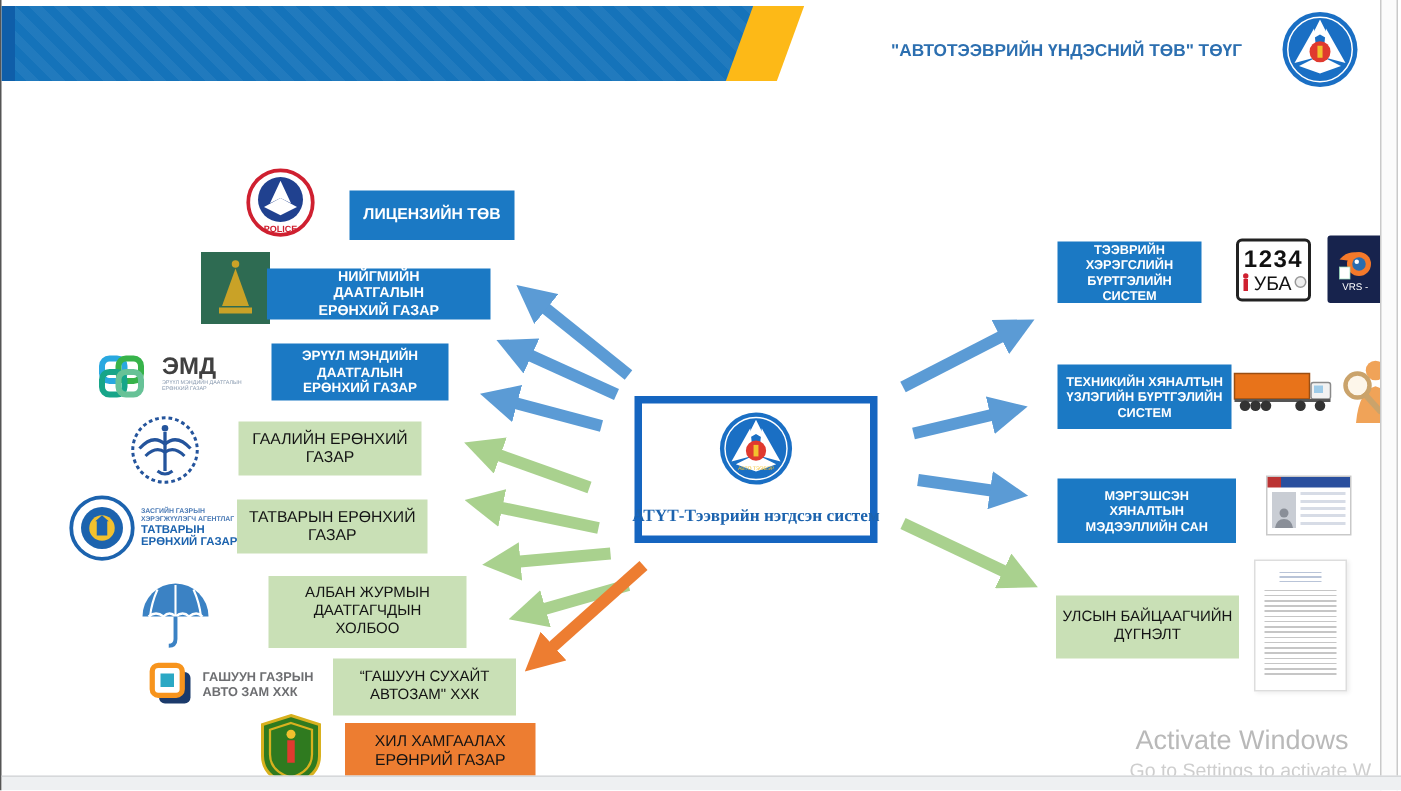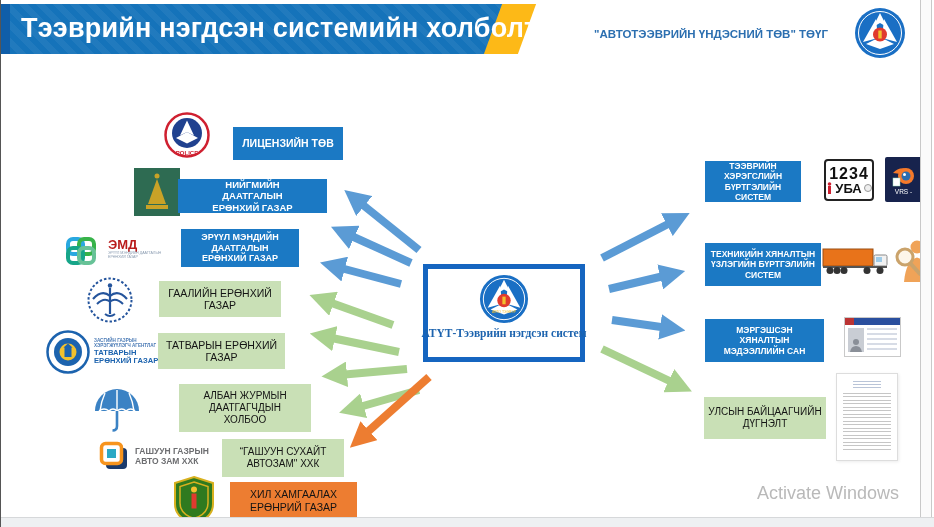--- a/index.html
+++ b/index.html
@@ -15,38 +15,38 @@
   .org-name{position:absolute;left:575px;top:28px;width:270px;text-align:center;font-size:11.5px;font-weight:bold;color:#2c6fb0;}
   .hlogo{position:absolute;left:853px;top:7px;}
   
   .orgbox{position:absolute;display:flex;align-items:center;justify-content:center;text-align:center;line-height:1.18;box-sizing:border-box;padding:2px 3px;}
   .orgbox.blue{background:#1b79c4;color:#fff;font-weight:bold;}
   .orgbox.green{background:#c9e0b6;color:#141414;}
   .orgbox.orange{background:#ed7d31;color:#141414;}
   .logo{position:absolute;}
   .ctrbox{position:absolute;left:422px;top:264px;width:162px;height:98px;background:#fff;border:5px solid #1565c0;box-sizing:border-box;
     display:flex;flex-direction:column;align-items:center;justify-content:flex-start;padding-top:5px;}
-  .ctrlabel{font-family:"Liberation Serif",serif;font-weight:bold;color:#1c63ae;font-size:11.5px;margin-top:3px;white-space:nowrap;}
+  .ctrlabel{font-family:"Liberation Serif",serif;font-weight:bold;color:#1c63ae;font-size:11.5px;margin-top:14px;white-space:nowrap;}
   .arrows{position:absolute;left:0;top:0;pointer-events:none;}
   
   .emd{display:flex;align-items:center;gap:3px;}
   .emd-txt{display:flex;flex-direction:column;line-height:1;}
-  .emd-big{font-size:13px;font-weight:bold;color:#b91c1c;}
+  .emd-big{font-size:16px;font-weight:bold;color:#404040;}
   .emd-sub{font-size:3.6px;color:#8a9bb0;margin-top:1px;width:64px;}
   .tax{display:flex;align-items:center;gap:4px;}
   .tax-txt{display:flex;flex-direction:column;line-height:1.15;}
   .tax-sub{font-size:4.6px;font-weight:bold;color:#4a7ab5;width:70px;}
   .tax-main{font-size:7.6px;font-weight:bold;color:#1c63ae;width:78px;}
   .gsh{display:flex;align-items:center;gap:4px;}
   .gsh-txt{font-size:8.5px;font-weight:bold;color:#6d6e71;width:82px;line-height:1.15;text-align:left;}
   
   .plate{position:absolute;left:823px;top:159px;width:50px;height:42px;background:#fff;border:2px solid #222;border-radius:4px;box-sizing:border-box;
     display:flex;flex-direction:column;align-items:center;justify-content:center;line-height:1;}
   .plate-l1{font-size:16px;font-weight:bold;color:#111;letter-spacing:1px;}
-  .plate-l2{display:flex;align-items:center;gap:2px;font-size:13px;font-weight:bold;color:#111;}
+  .plate-l2{display:flex;align-items:center;gap:2px;font-size:13px;font-weight:normal;color:#111;}
   .plate-dot{width:6px;height:6px;border-radius:50%;border:1px solid #999;background:#eee;}
   .vrs{position:absolute;left:884px;top:157px;width:37px;height:45px;background:#17234d;border-radius:2px;
     display:flex;flex-direction:column;align-items:center;justify-content:center;gap:1px;}
   .vrs-label{color:#fff;font-size:6.5px;}
   .card{position:absolute;left:843px;top:317px;width:57px;height:40px;background:#fff;border:1px solid #c9c9c9;box-sizing:border-box;}
   .card-top{height:7px;background:linear-gradient(90deg,#b33 0 9px,#2a4f9e 9px 100%);}
   .card-body{display:flex;gap:3px;padding:3px;}
   .card-photo{width:16px;height:24px;background:#c9cdd4;display:flex;align-items:flex-end;justify-content:center;}
   .card-lines{flex:1;height:24px;background:repeating-linear-gradient(to bottom,#d7dce6 0 2px,transparent 2px 5px);}
   .doc{position:absolute;left:835px;top:373px;width:62px;height:88px;background:#fff;border:1px solid #ddd;box-shadow:1px 1px 3px rgba(0,0,0,.08);box-sizing:border-box;padding:7px 6px;}
@@ -62,21 +62,20 @@
   .inner-span{display:inline-block;}
 </style>
 </head>
 <body>
 
 <div class="canvas">
 
   <div class="topbar"></div>
   <div class="topbar-dark"></div>
   <div class="yellow-slant"></div>
-  <div class="slide-title">Тээврийн нэгдсэн системийн холболт:</div>
   <div class="org-name">"АВТОТЭЭВРИЙН ҮНДЭСНИЙ ТӨВ" ТӨҮГ</div>
   <div class="hlogo">
     <svg width="52" height="52" viewBox="0 0 52 52">
       <circle cx="26" cy="26" r="25" fill="#1a6fc4"></circle>
       <circle cx="26" cy="26" r="21.5" fill="none" stroke="#fff" stroke-width="1"></circle>
       <path d="M26 6 L33 20 L26 16 L19 20 Z" fill="#fff"></path>
       <path d="M9 35 L22 12 L24 31 Z" fill="#fff"></path>
       <path d="M43 35 L30 12 L28 31 Z" fill="#fff"></path>
       <path d="M12 37 L26 30 L40 37 L26 42 Z" fill="#fff"></path>
       <circle cx="26" cy="27.5" r="7" fill="#e03a2f"></circle>
@@ -293,16 +292,17 @@
       </div>
       <div class="card-lines"></div>
     </div>
   </div>
   <div class="doc">
     <div class="doc-head"></div>
     <div class="doc-lines"></div>
   </div>
 
   <div class="wm1">Activate Windows</div>
+  <div class="wm2">Go to Settings to activate W</div>
   <div class="scrollbar"></div>
   <div class="bottombar"></div>
 
 </div>
 
 </body></html>

